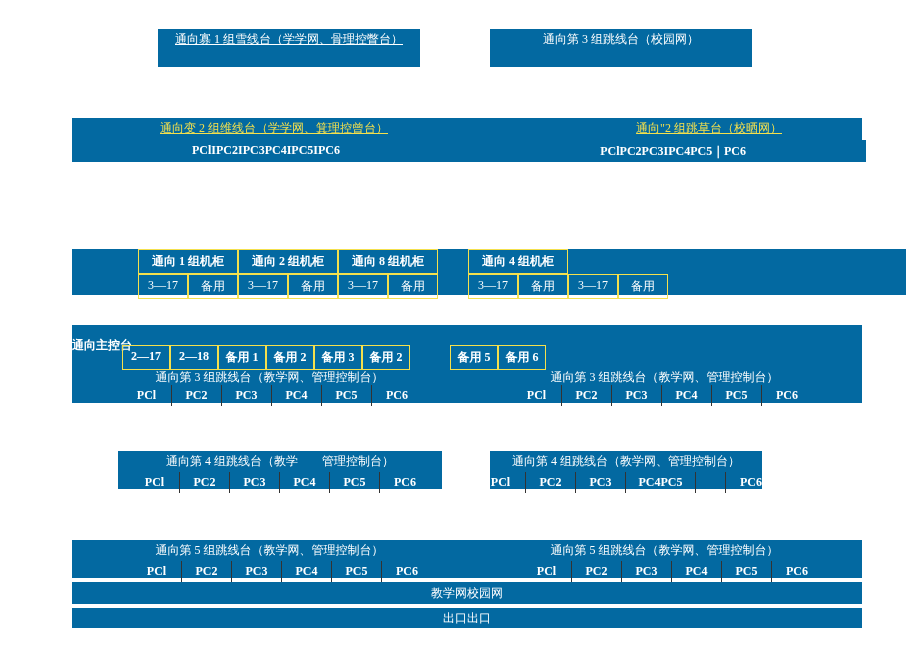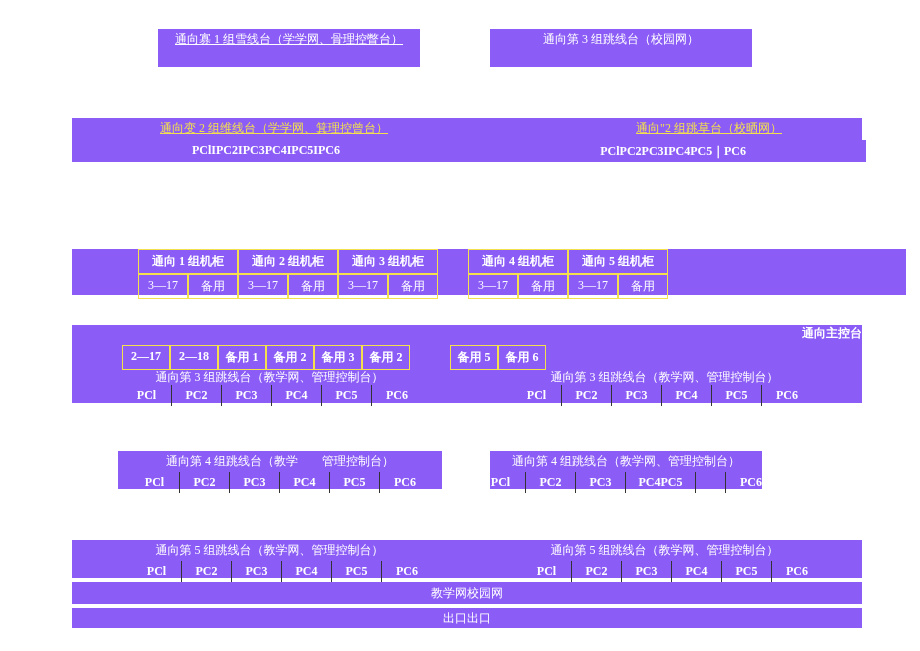--- a/index.html
+++ b/index.html
@@ -1,17 +1,17 @@
 <!DOCTYPE html>
 <html><head>
 <meta charset="utf-8">
 <style>
   html,body{margin:0;padding:0;background:#fff;font-family:"SimSun","Microsoft YaHei",serif;font-size:12px;color:#fff}
   .page{width:920px;height:651px;position:relative;background:#fff}
-  .blk{background:#8b5cf6;position:absolute;box-sizing:border-box}
+  .blk{background:#0369a1;position:absolute;box-sizing:border-box}
   .hdr{font-weight:bold}
   .ul{text-decoration:underline}
   .row{display:flex}
   .row>div{flex:none;text-align:center;border:1px solid #f4e04d;padding:3px 6px;box-sizing:border-box}
   .sep>div{border:none;border-right:1px solid #333;padding:3px 0}
   .sep>div:last-child{border-right:none}
   .txt{white-space:nowrap}
 </style>
 </head>
 <body>
@@ -38,48 +38,47 @@
       <span class="txt hdr">PClPC2PC3IPC4PC5｜PC6</span>
     </div>
   </div>
 
   <div class="blk" style="left:72px;top:249px;width:834px;height:46px">
 
     <div style="position:absolute;left:66px;top:0">
       <div class="row">
         <div style="width:100px" class="hdr">通向 1 组机柜</div>
         <div style="width:100px" class="hdr">通向 2 组机柜</div>
-        <div style="width:100px" class="hdr">通向 3 组机柜</div>
+        <div style="width:100px" class="hdr">通向 8 组机柜</div>
       </div>
       <div class="row">
         <div style="width:50px">3—17</div>
         <div style="width:50px">备用</div>
         <div style="width:50px">3—17</div>
         <div style="width:50px">备用</div>
         <div style="width:50px">3—17</div>
         <div style="width:50px">备用</div>
       </div>
     </div>
 
     <div style="position:absolute;left:396px;top:0">
       <div class="row">
         <div style="width:100px" class="hdr">通向 4 组机柜</div>
-        <div style="width:100px" class="hdr">通向 5 组机柜</div>
       </div>
       <div class="row">
         <div style="width:50px">3—17</div>
         <div style="width:50px">备用</div>
         <div style="width:50px">3—17</div>
         <div style="width:50px">备用</div>
       </div>
     </div>
   </div>
 
   <div class="blk" style="left:72px;top:325px;width:790px;height:78px">
-    <div class="hdr" style="text-align:right;padding:0 0">通向主控台</div>
+    <div class="hdr" style="text-align:left;padding:12px 0">通向主控台</div>
     <div style="position:absolute;left:50px;top:20px">
       <div class="row">
         <div style="width:48px" class="hdr">2—17</div>
         <div style="width:48px" class="hdr">2—18</div>
         <div style="width:48px" class="hdr">备用 1</div>
         <div style="width:48px" class="hdr">备用 2</div>
         <div style="width:48px" class="hdr">备用 3</div>
         <div style="width:48px" class="hdr">备用 2</div>
         <div style="width:40px;border-left:none;border-right:none;border-top:none;border-bottom:none"></div>
         <div style="width:48px" class="hdr">备用 5</div>

